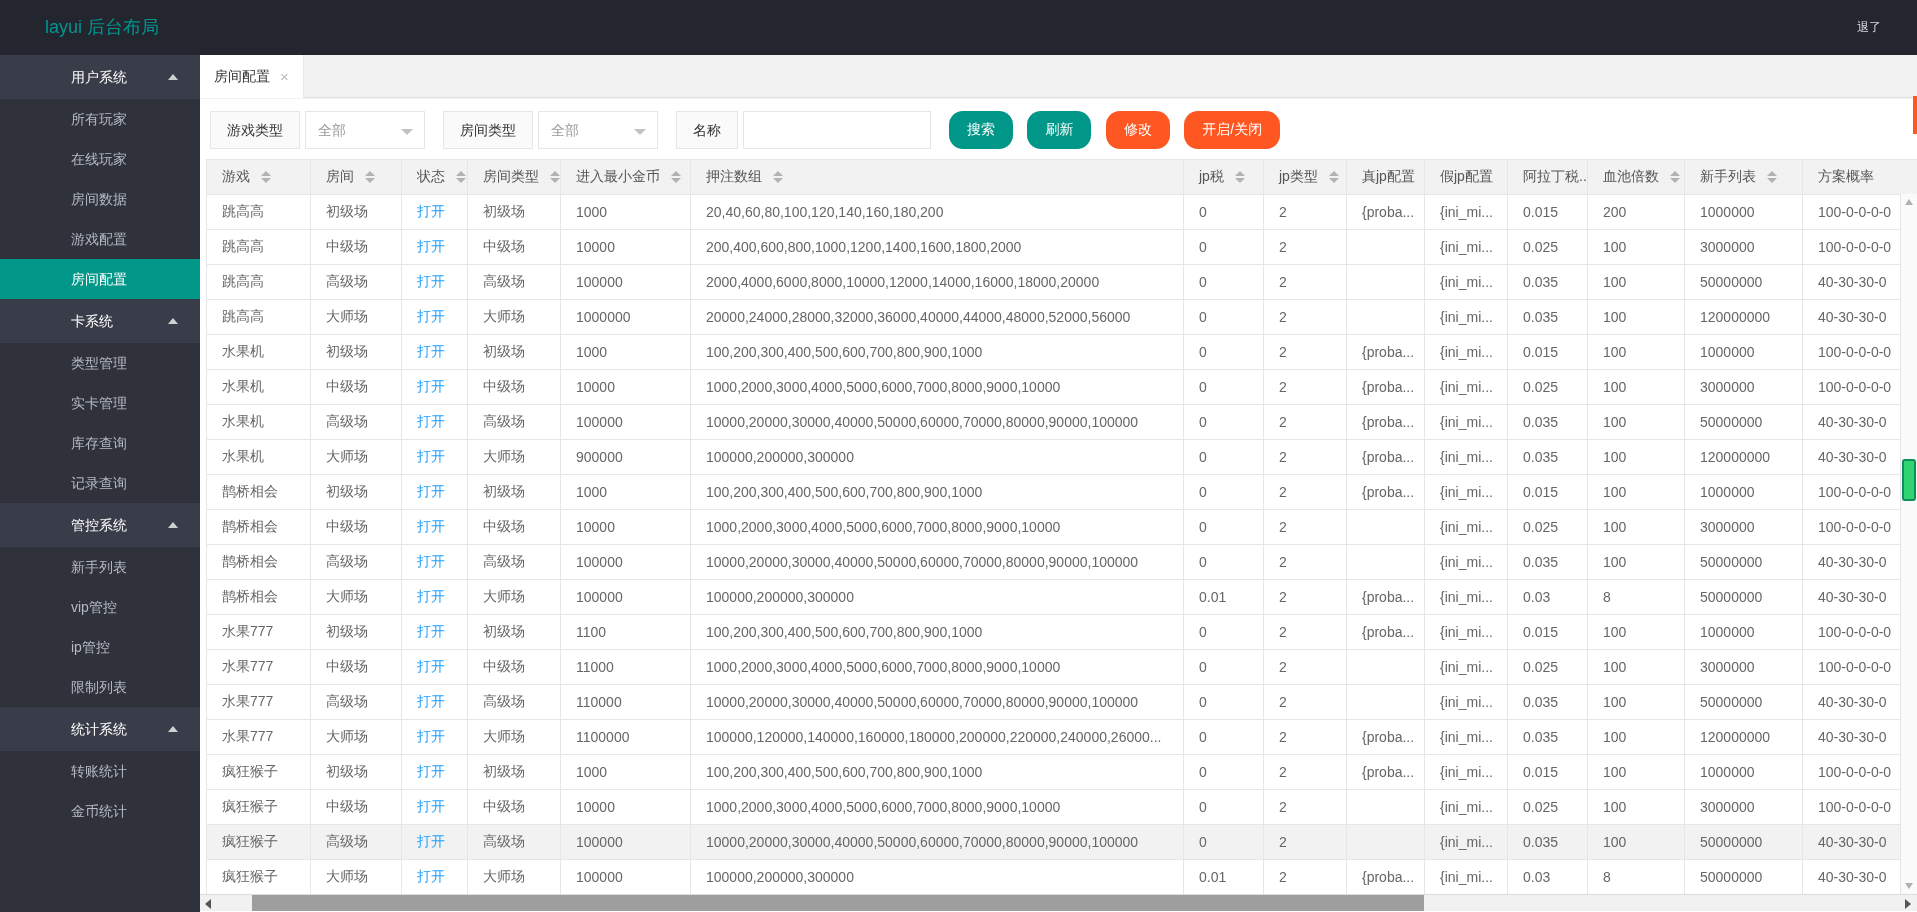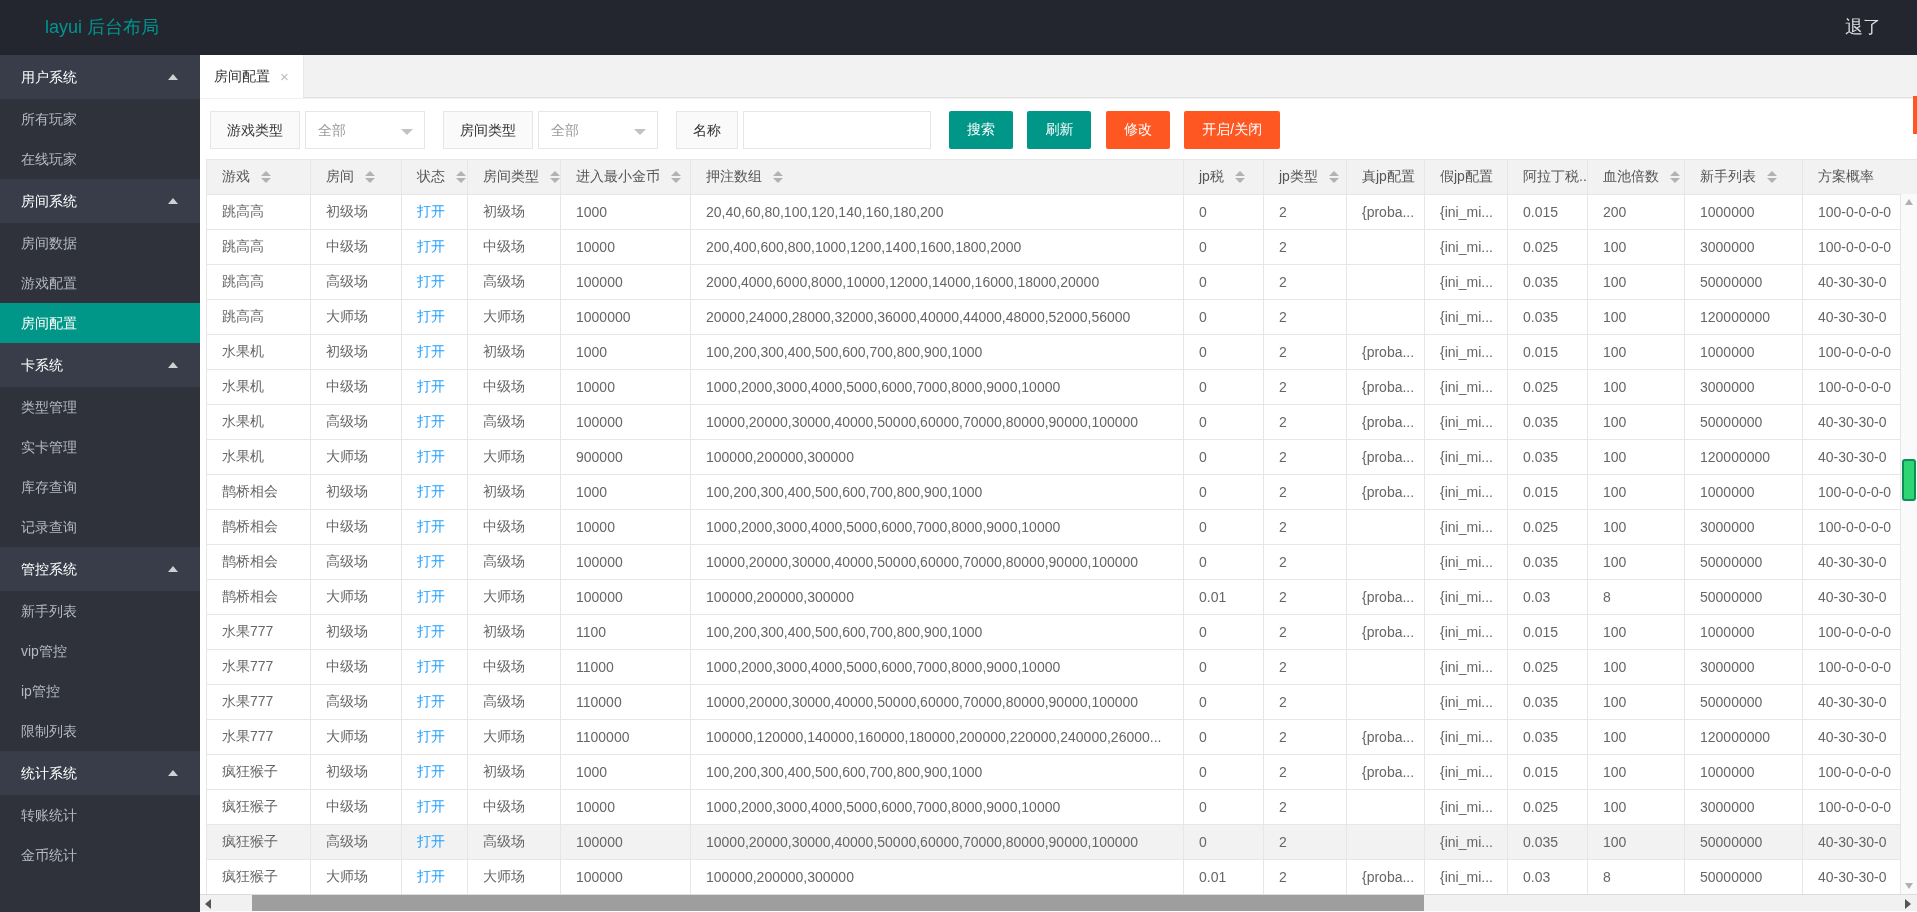--- a/index.html
+++ b/index.html
@@ -2,25 +2,25 @@
 <html><head>
 <meta charset="utf-8">
 <style>
   * { box-sizing: border-box; margin: 0; padding: 0; }
   html,body { width:1917px; height:912px; overflow:hidden; }
   body { font-family:"Liberation Sans","DejaVu Sans",sans-serif; background:#fff; position:relative; }
 
   
   .topbar { position:absolute; top:0; left:0; width:1917px; height:55px; background:#23262e; z-index:5; }
   .logo { position:absolute; left:45px; top:0; line-height:55px; font-size:18px; color:#00968f; cursor:pointer; }
-  .logout { position:absolute; right:36px; top:0; line-height:55px; font-size:18px; color:#dcdee3; cursor:pointer; }
+  .logout { position:absolute; right:36px; top:0; line-height:55px; font-size:12px; color:#dcdee3; cursor:pointer; }
 
   
   .sidebar { position:absolute; top:55px; left:0; width:200px; height:857px; background:#2f323b; overflow:hidden; z-index:4; }
-  .nav-item { padding-left:21px; font-size:14px; cursor:pointer; position:relative; white-space:nowrap; }
+  .nav-item { padding-left:71px; font-size:14px; cursor:pointer; position:relative; white-space:nowrap; }
   .nav-item[data-type="group"] { height:44px; line-height:44px; background:#393d49; color:#ffffff; }
   .nav-item[data-type="item"]  { height:40px; line-height:40px; color:#b5b9c4; }
   .nav-item[data-type="item"][data-active="true"] { background:#009688; color:#fff; }
   .nav-item[data-type="group"] .group-caret { position:absolute; right:22px; top:19px; width:0; height:0;
       border-left:5px solid transparent; border-right:5px solid transparent; border-bottom:6px solid #cfd0d3; }
 
   
   .main { position:absolute; left:200px; top:55px; width:1717px; height:857px; background:#f2f2f2; }
   .tabbar { height:43px; background:#f2f2f2; border-bottom:1px solid #e2e2e2; }
   .tab { display:inline-flex; align-items:center; height:43px; padding:0 14px; background:#fff;
@@ -32,21 +32,21 @@
   
   .filterbar { position:absolute; top:12px; left:10px; height:38px; display:flex; align-items:center; }
   .flabel { height:38px; line-height:36px; padding:0 16px; border:1px solid #e6e6e6; background:#fafafa;
             color:#333; font-size:14px; margin-right:5px; }
   .fselect { width:120px; height:38px; line-height:36px; border:1px solid #e6e6e6; background:#fff;
              color:#999; font-size:14px; padding:0 12px; position:relative; margin-right:18px; cursor:pointer; }
   .fselect .caret { position:absolute; right:11px; top:17px; width:0; height:0;
              border-left:6px solid transparent; border-right:6px solid transparent; border-top:6px solid #c2c2c2; }
   .finput { width:188px; height:38px; border:1px solid #e6e6e6; padding:0 10px; font-size:14px; color:#666;
             outline:none; margin-right:8px; }
-  .btn { height:38px; padding:0 18px; border:none; border-radius:2px; color:#fff; font-size:14px;
+  .btn { height:38px; padding:0 18px; border:none; border-radius:14px; color:#fff; font-size:14px;
          margin-left:10px; cursor:pointer; white-space:nowrap; }
   .btn[data-color="teal"]   { background:#009688; }
   .btn[data-color="orange"] { background:#ff5722; }
 
   
   .twrap { position:absolute; top:60px; left:6px; right:0; height:859px; overflow:hidden; }
   table { border-collapse:collapse; table-layout:fixed; width:1796px; }
   th, td { border:1px solid #e6e6e6; white-space:nowrap; overflow:hidden; text-align:left; }
   th { background:#f2f2f2; height:35px; padding:0 5px 0 15px; font-weight:400; font-size:14px; color:#555; cursor:pointer; }
   td { height:35px; padding:0 5px 0 15px; font-size:14px; color:#666; background:#fff; }
@@ -91,24 +91,20 @@
       <span>所有玩家</span>
       <span class="group-caret"></span>
     </div>
 
     <div class="nav-item" data-type="item" data-active="false">
       <span>在线玩家</span>
       <span class="group-caret"></span>
     </div>
 
 
-    <div class="nav-item" data-type="group" data-active="false">
-      <span>房间系统</span>
-      <span class="group-caret"></span>
-    </div>
 
     <div class="nav-item" data-type="item" data-active="false">
       <span>房间数据</span>
       <span class="group-caret"></span>
     </div>
 
     <div class="nav-item" data-type="item" data-active="false">
       <span>游戏配置</span>
       <span class="group-caret"></span>
     </div>

